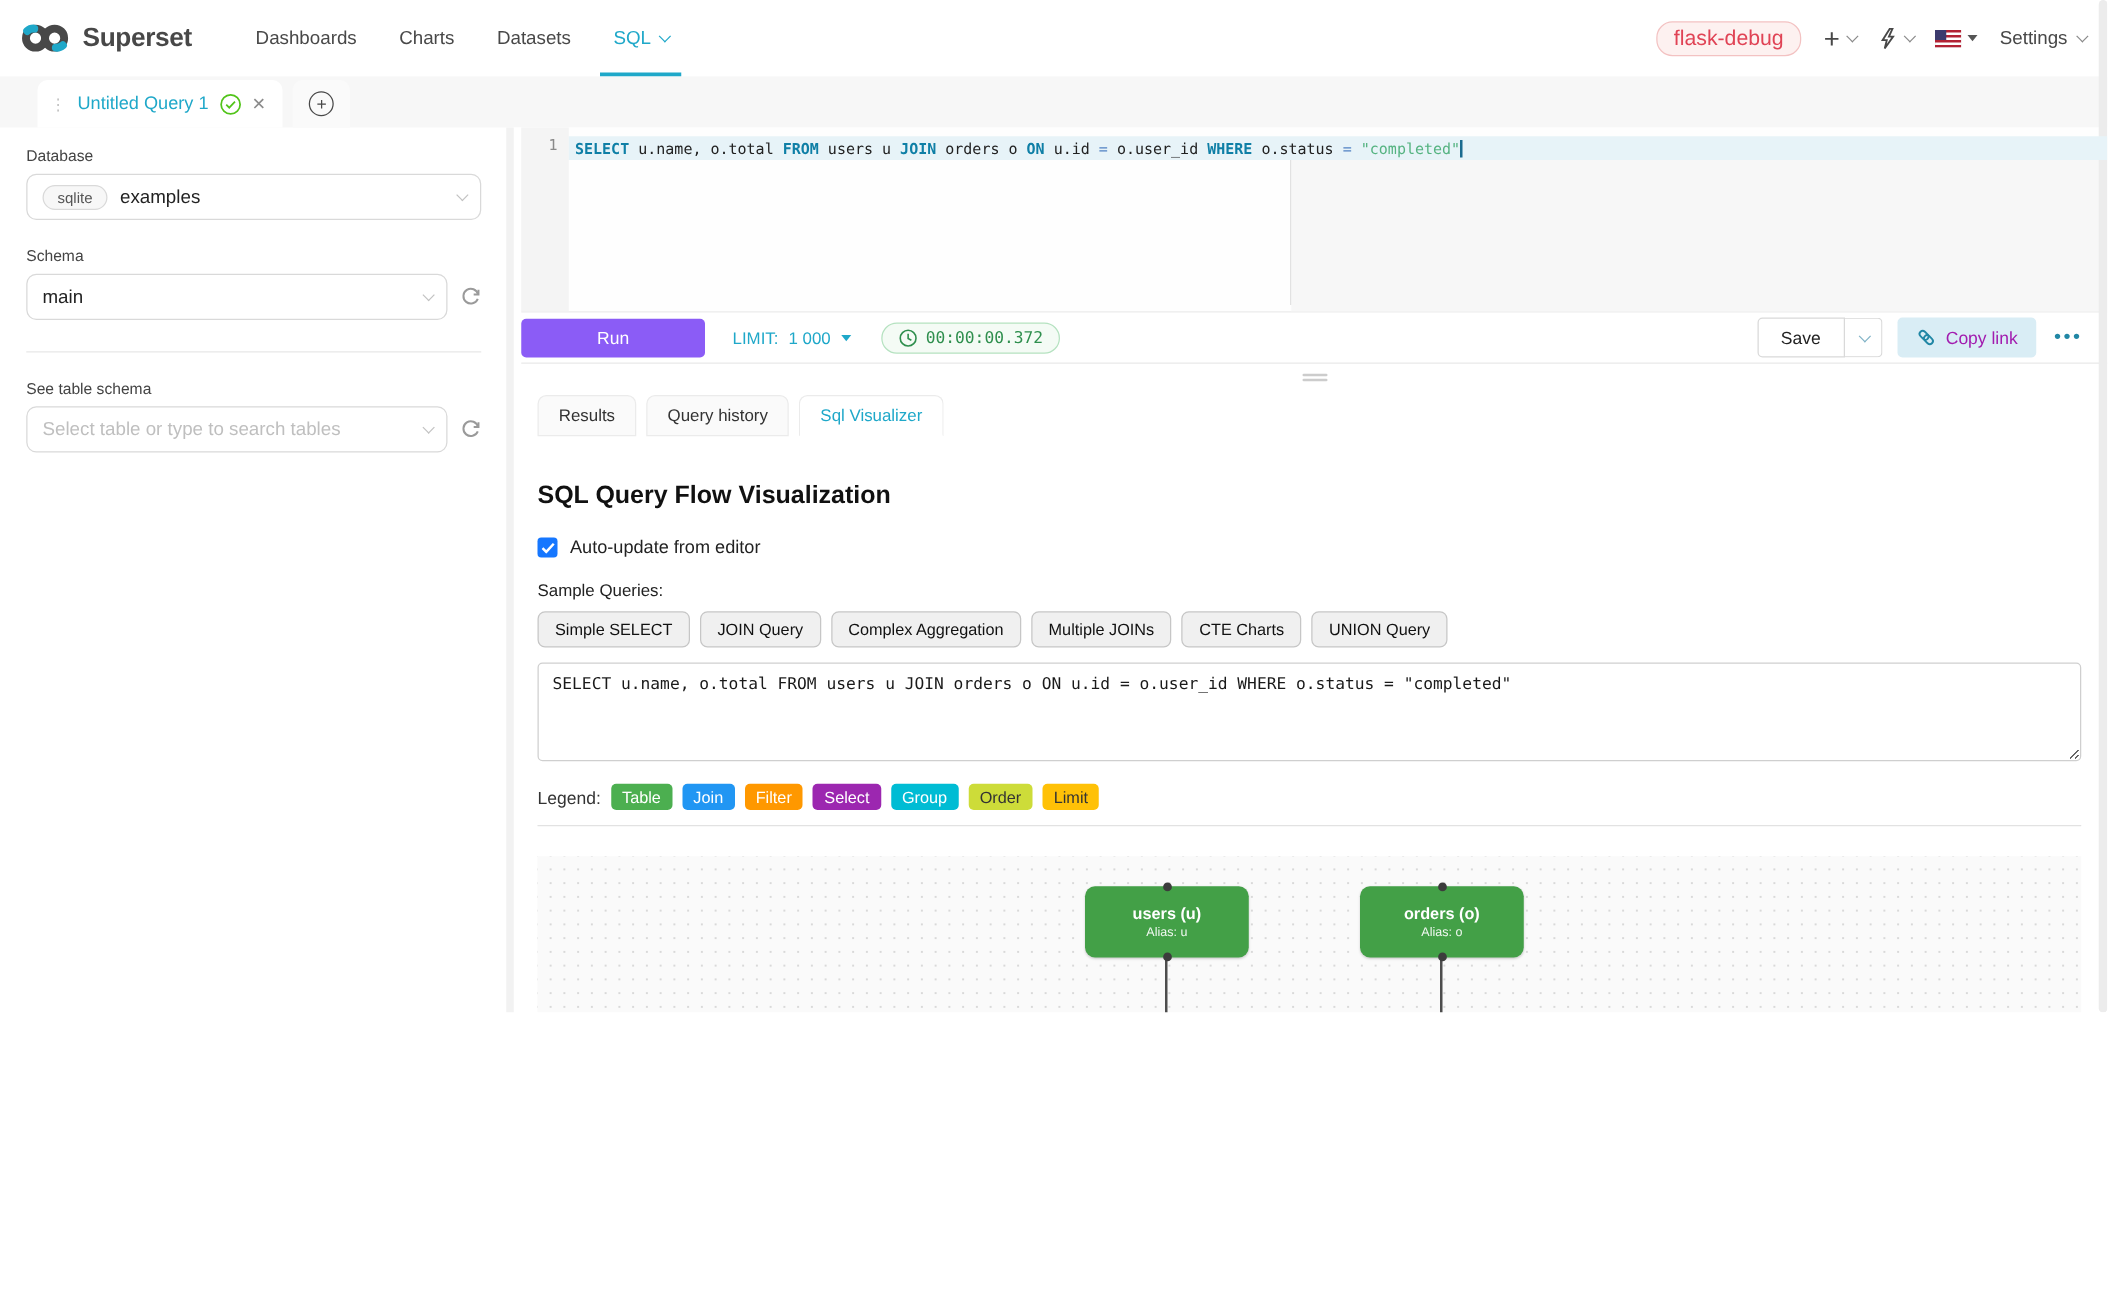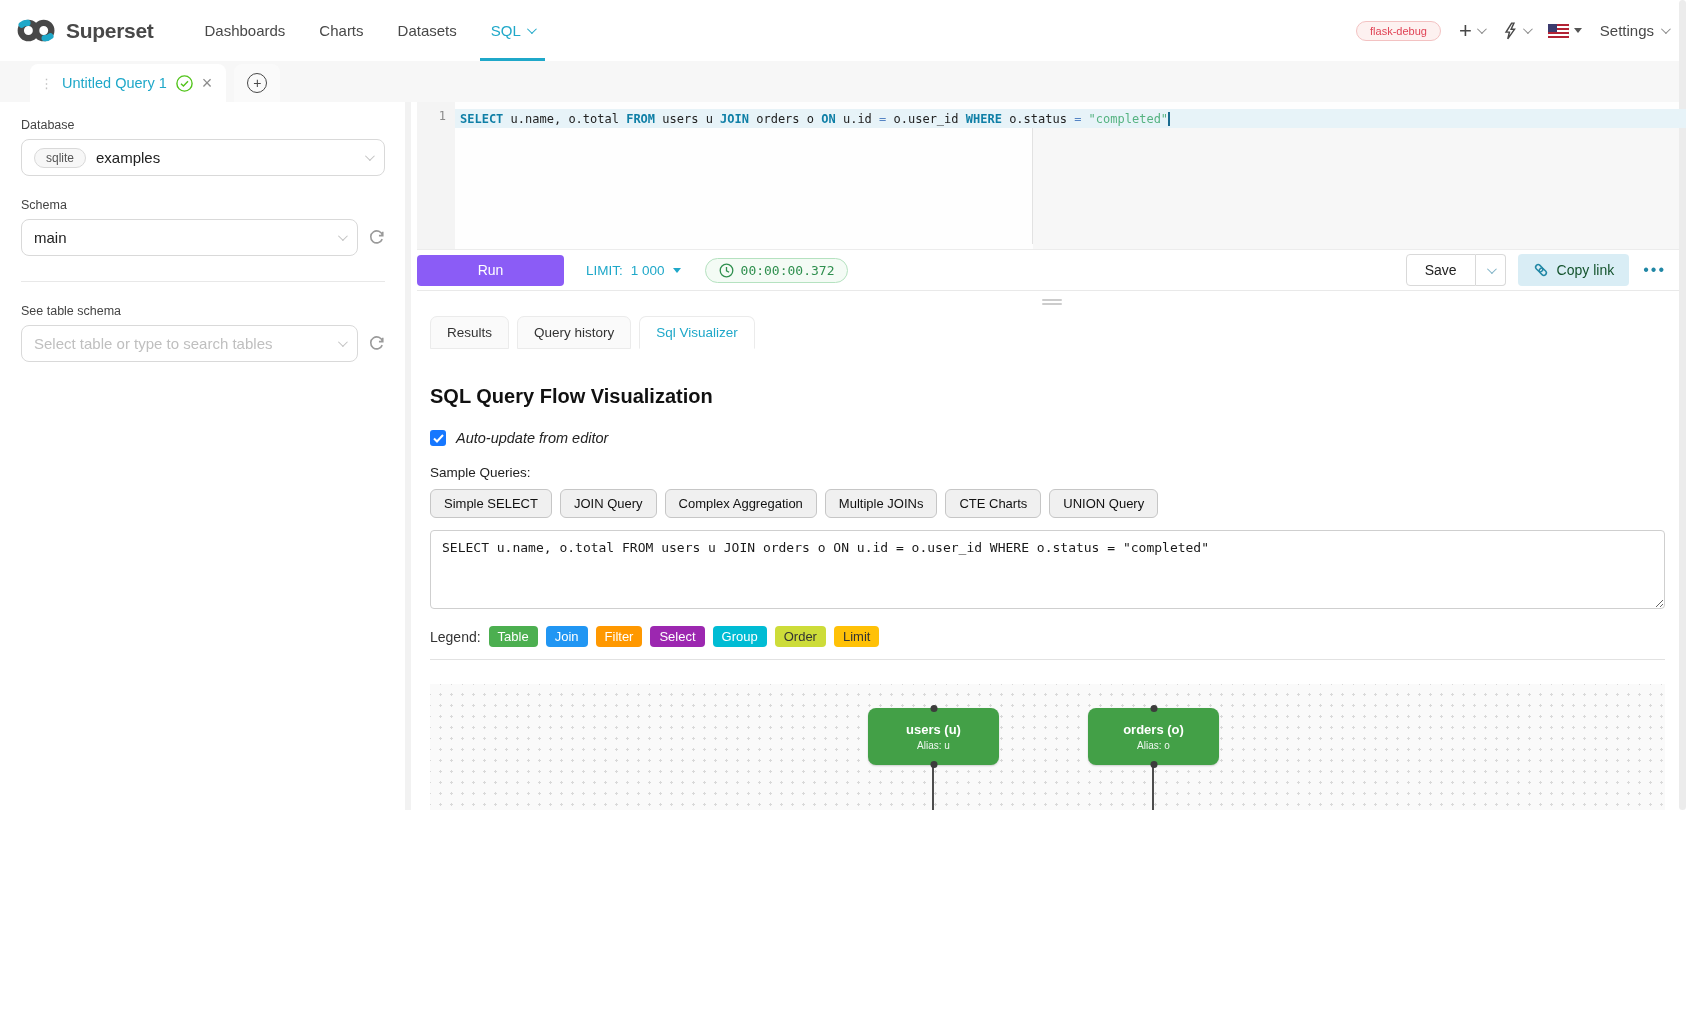--- a/index.html
+++ b/index.html
@@ -10,21 +10,21 @@
   }
   
   .navbar { height:61px; display:flex; align-items:center; padding:0 18px 0 16px; background:#fff; position:relative; }
   .brand { display:flex; align-items:center; gap:8px; margin-right:34px; }
   .brand-text { font-size:21px; font-weight:700; color:#484848; letter-spacing:-0.3px; }
   .nav-menu { display:flex; height:100%; }
   .nav-item { height:100%; display:flex; align-items:center; gap:6px; padding:0 17px; font-size:15px; color:#484848; cursor:pointer; position:relative; }
   .nav-item.active { color:#1fa8c9; }
   .nav-item.active::after { content:""; position:absolute; left:6px; right:6px; bottom:0; height:3px; background:#1fa8c9; }
   .nav-right { margin-left:auto; display:flex; align-items:center; gap:18px; }
-  .env-badge { font-size:11px; color:#e04355; background:#fdf1f0; border:1px solid #f3c2c2; border-radius:13px; padding:3px 13px; }
+  .env-badge { font-size:17px; color:#e04355; background:#fdf1f0; border:1px solid #f3c2c2; border-radius:13px; padding:3px 13px; }
   .nav-icon-group { display:flex; align-items:center; gap:5px; color:#484848; }
   .plus-glyph { font-size:22px; font-weight:400; color:#484848; line-height:1; }
   .settings { display:flex; align-items:center; gap:7px; font-size:15px; color:#484848; }
   .chev { display:inline-block; width:7px; height:7px; border-right:1.6px solid #8a8a8a; border-bottom:1.6px solid #8a8a8a; transform:rotate(45deg) translateY(-2px); }
   .chev.teal { border-color:#1fa8c9; }
   .caret-down { display:inline-block; width:0; height:0; border:4px solid transparent; border-top:5px solid #555; margin-top:4px; }
   
   .tabstrip { height:41px; background:#f7f7f7; display:flex; align-items:flex-end; padding-left:30px; }
   .qtab { height:38px; background:#fff; border-radius:8px 8px 0 0; display:flex; align-items:center; gap:9px; padding:0 14px 0 10px; }
   .drag-dots { color:#c2c2c2; font-size:13px; letter-spacing:0; line-height:1; }
@@ -63,34 +63,34 @@
   .toolbar { height:41px; display:flex; align-items:center; border-bottom:1px solid #e9e9e9; padding-right:20px; }
   .run-btn { width:147px; height:31px; background:#8b5cf6; color:#fff; border:none; border-radius:4px; font-size:14px; font-family:inherit; cursor:pointer; }
   .limit { display:flex; align-items:center; gap:8px; margin-left:22px; color:#1fa8c9; font-size:13.5px; cursor:pointer; }
   .limit .caret-down { border-top-color:#1fa8c9; }
   .timer { margin-left:24px; display:flex; align-items:center; gap:7px; border:1px solid #b5e2c0; background:#f4fbf5; color:#2f8f4e; border-radius:15px; padding:4px 13px; font-family:"DejaVu Sans Mono", monospace; font-size:13px; }
   .tb-right { margin-left:auto; display:flex; align-items:center; gap:12px; }
   .save-split { display:flex; }
   .save-main { height:32px; padding:0 18px; background:#fff; border:1px solid #d9d9d9; border-radius:4px 0 0 4px; font-size:14px; color:#222; font-family:inherit; cursor:pointer; }
   .save-caret { height:32px; width:30px; background:#fff; border:1px solid #d9d9d9; border-left:none; border-radius:0 4px 4px 0; display:flex; align-items:center; justify-content:center; cursor:pointer; }
   .save-caret .chev { border-color:#7fb2c6; }
-  .copylink-btn { height:32px; display:flex; align-items:center; gap:8px; background:#d9edf5; color:#14532d; border:none; border-radius:4px; padding:0 15px; font-size:14px; font-family:inherit; cursor:pointer; }
+  .copylink-btn { height:32px; display:flex; align-items:center; gap:8px; background:#d9edf5; color:#a21caf; border:none; border-radius:4px; padding:0 15px; font-size:14px; font-family:inherit; cursor:pointer; }
   .ellipsis { color:#2187a5; font-size:16px; letter-spacing:2px; cursor:pointer; margin-left:2px; }
   
   .hsplit { height:22px; position:relative; }
   .hsplit-handle { position:absolute; left:50%; top:8px; transform:translateX(-50%); width:20px; cursor:row-resize; }
   .hsplit-handle i { display:block; height:2px; background:#cccccc; border-radius:2px; margin-bottom:2px; }
   
   .south-tabs { height:36px; display:flex; gap:8px; padding-left:13px; align-items:flex-end; }
   .stab { height:33px; display:flex; align-items:center; padding:0 16px; font-size:13.5px; color:#333; background:#fafafa; border:1px solid #ebebeb; border-radius:7px 7px 0 0; cursor:pointer; }
   .stab.active { background:#fff; color:#1fa8c9; border-bottom-color:#fff; }
   
   .content { flex:1; padding:0 21px 0 13px; min-height:0; }
   .viz-title { font-size:20px; font-weight:700; color:#111; margin:36px 0 22px; }
-  .auto-row { display:flex; align-items:center; gap:10px; margin-bottom:19px;font-style:italic; }
+  .auto-row { display:flex; align-items:center; gap:10px; margin-bottom:19px; }
   .checkbox { width:16px; height:16px; background:#1677ff; border-radius:3px; display:flex; align-items:center; justify-content:center; cursor:pointer; }
   .auto-label { font-size:14.5px; color:#222; }
   .sample-label { font-size:13.5px; color:#222; margin-bottom:9px; }
   .sample-row { display:flex; gap:8px; margin-bottom:12px; flex-wrap:wrap; }
   .sample-btn { padding:6px 13px; background:#f0f0f0; border:1px solid #c6c6c6; border-radius:6px; font-size:13px; color:#111; font-family:inherit; cursor:pointer; }
   .sql-textarea { width:100%; height:79px; border:1px solid #cfcfcf; border-radius:4px; padding:9px 11px; font-family:"DejaVu Sans Mono", monospace; font-size:13px; color:#1a1a1a; resize:both; }
   .legend-row { display:flex; align-items:center; gap:8px; margin:13px 0 12px; font-size:14px; color:#333; }
   .legend-chip { padding:3px 9px; border-radius:4px; font-size:13px; }
   .viz-divider { border-top:1px solid #e2e2e2; }
   

